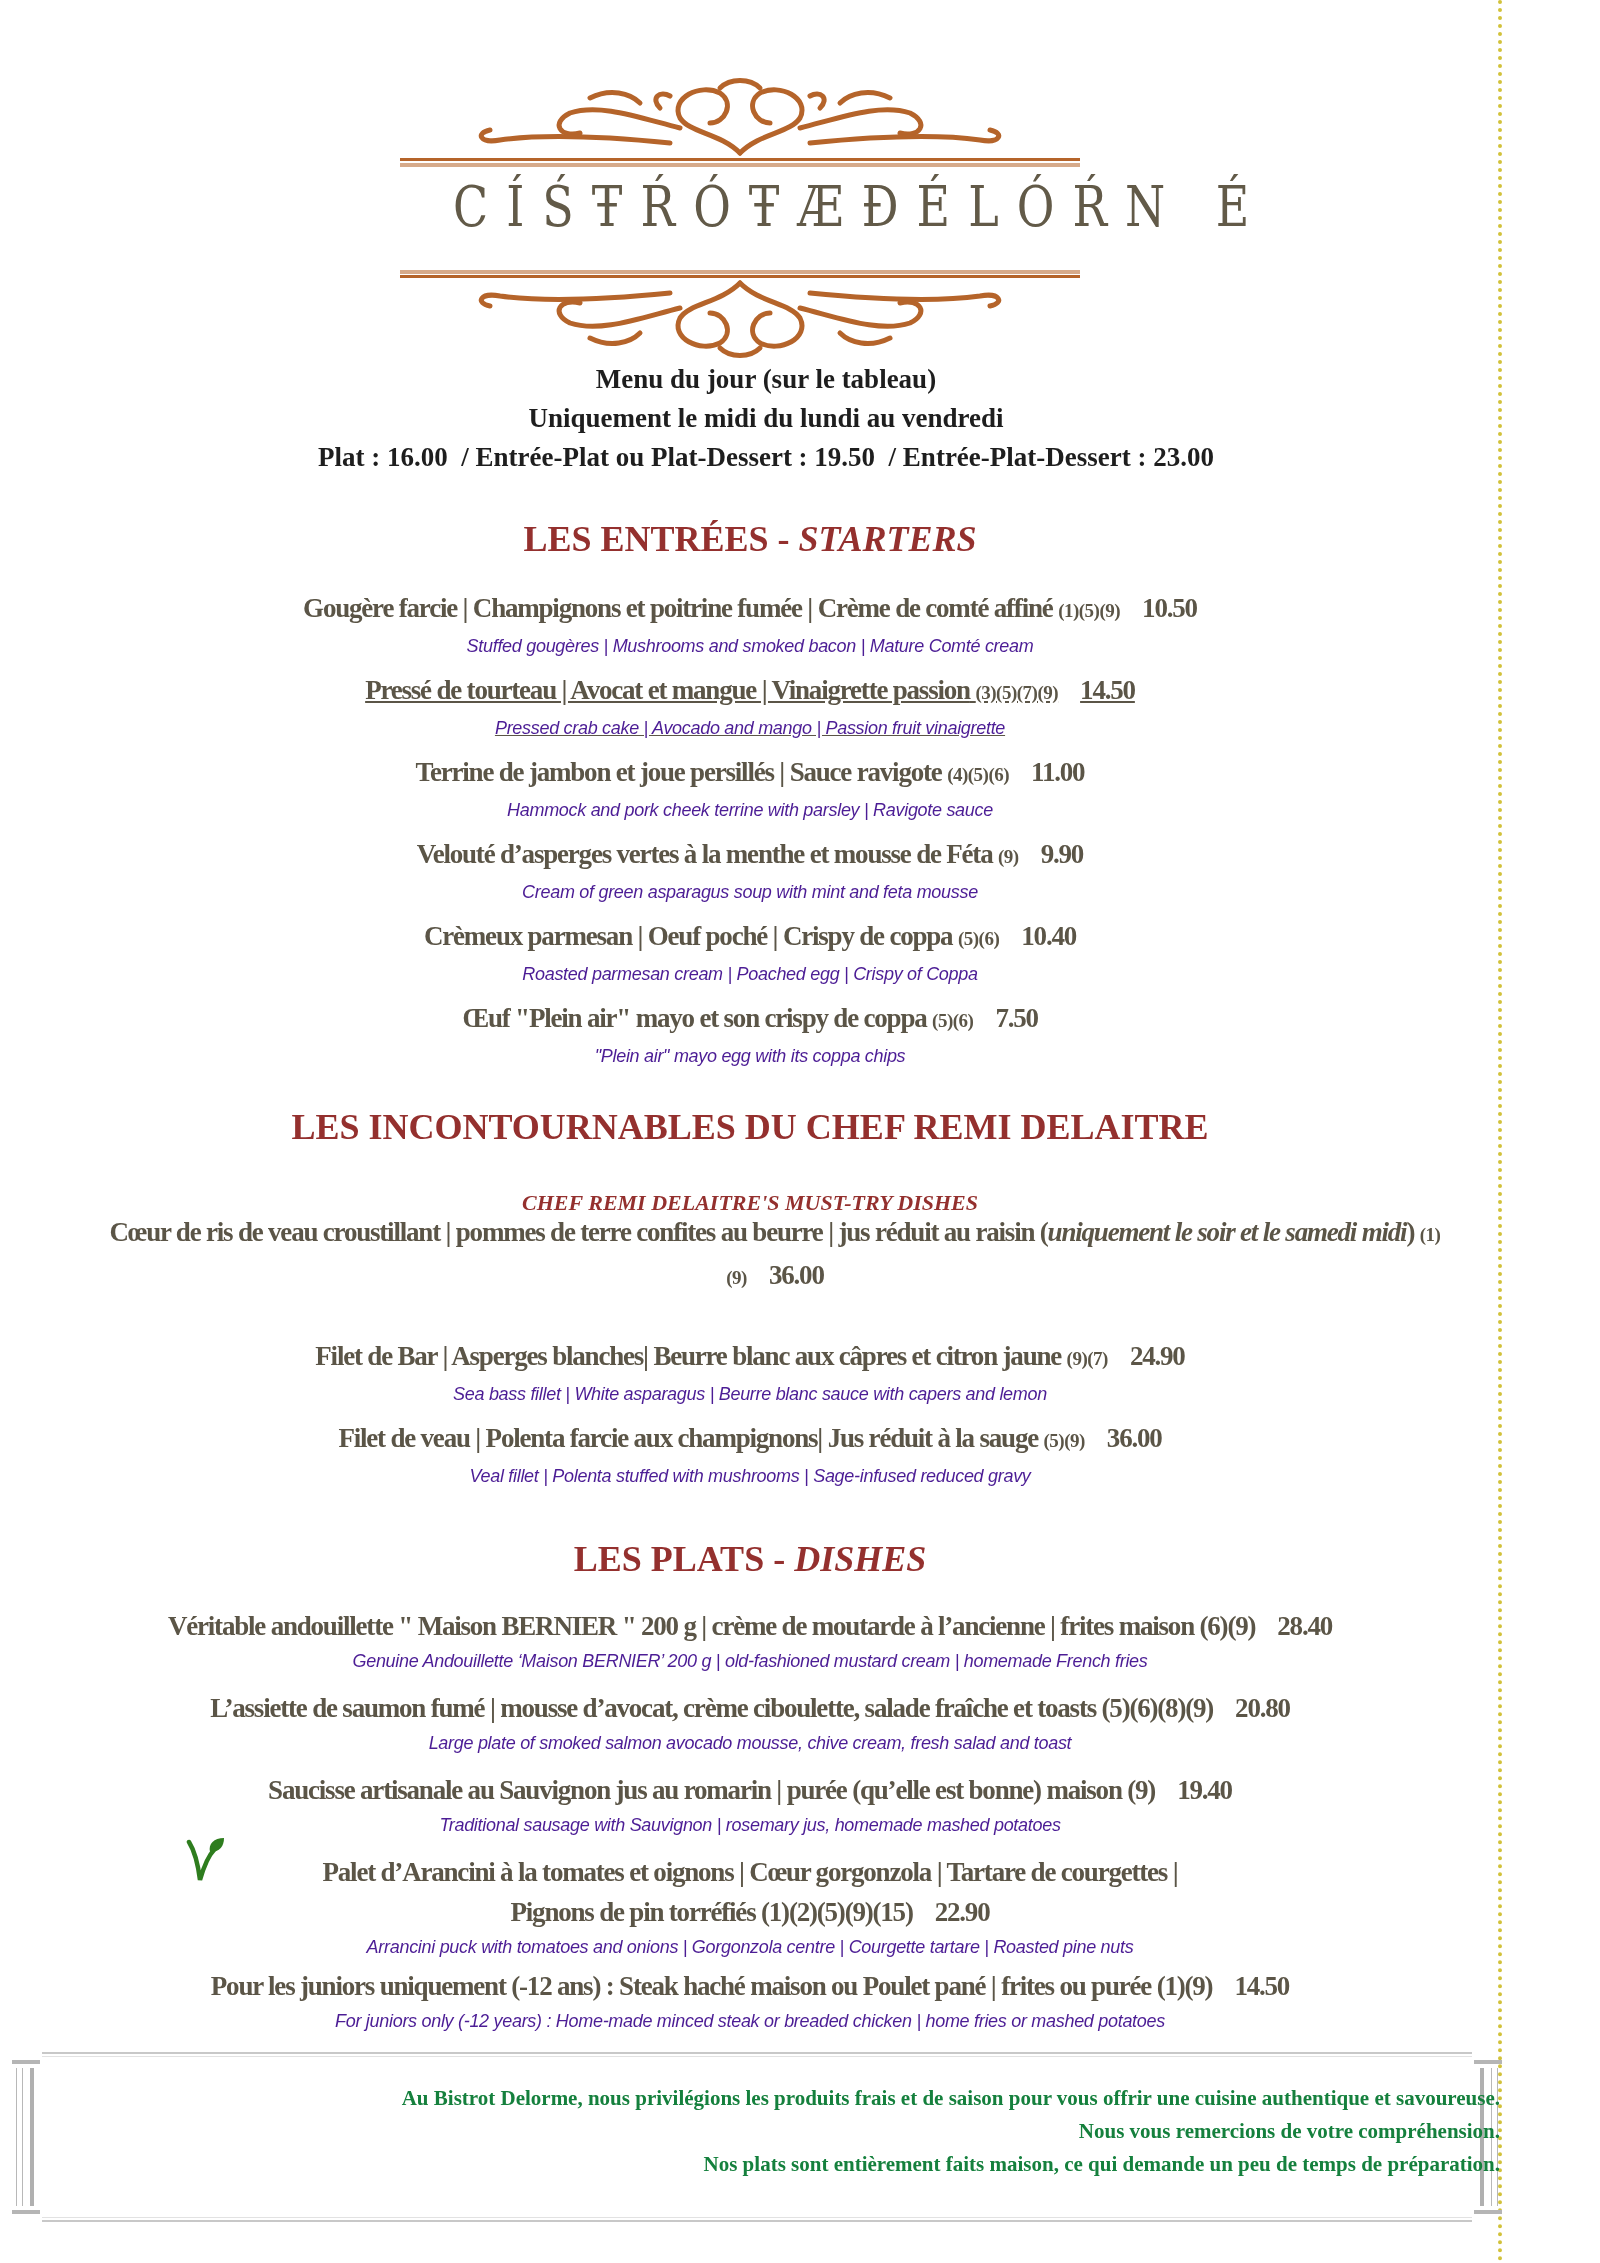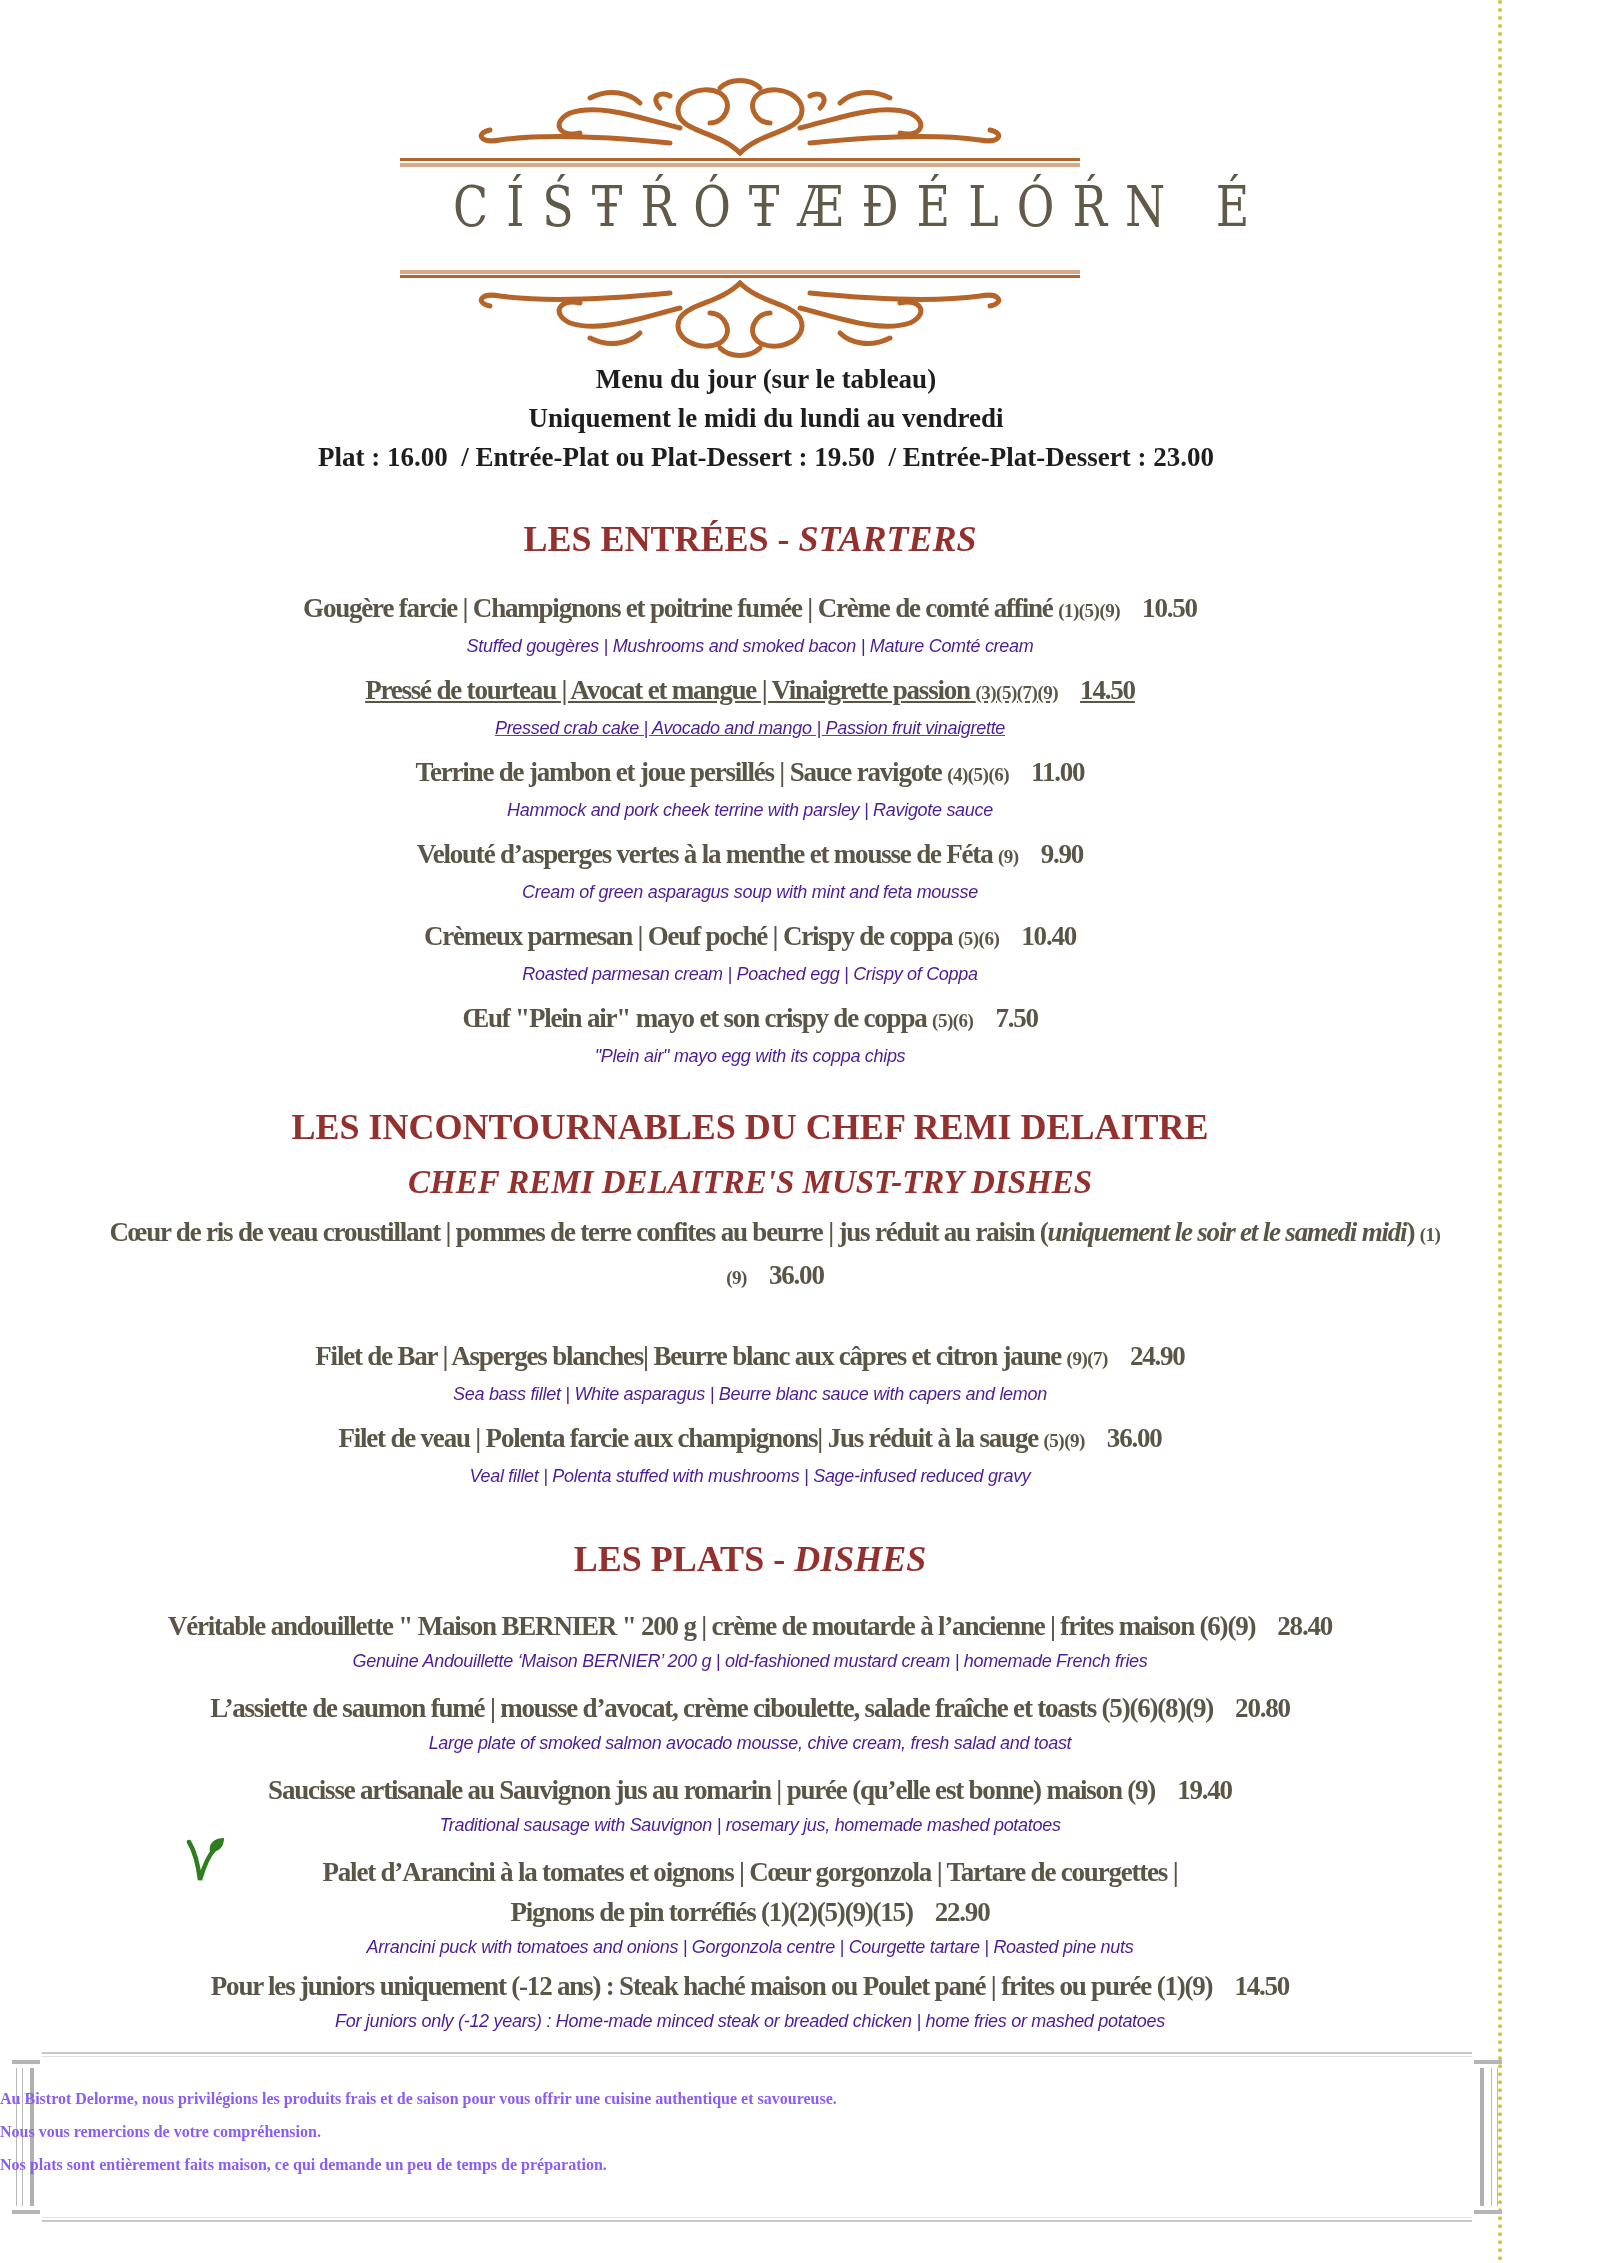--- a/index.html
+++ b/index.html
@@ -53,22 +53,22 @@
   }
   .footer-box .frame-line-top { position:absolute; left: 30px; right: 30px; top: 0; height: 2px; background: #c8c8c8; }
   .footer-box .frame-line-top2 { position:absolute; left: 30px; right: 30px; top: 4px; height: 1px; background: #e2e2e2; }
   .footer-box .frame-line-bot { position:absolute; left: 30px; right: 30px; bottom: 0; height: 2px; background: #c8c8c8; }
   .footer-box .frame-line-bot2 { position:absolute; left: 30px; right: 30px; bottom: 4px; height: 1px; background: #e2e2e2; }
   .footer-box .side { position: absolute; top: 8px; bottom: 8px; width: 24px; }
   .footer-box .side.left { left: 0; }
   .footer-box .side.right { right: 0; }
   .footer-box .side .bar { position: absolute; top: 8px; bottom: 8px; }
   .footer-text {
-    position: absolute; left: 0; top: 2082px; width: 1500px; text-align: left;
-    color: #8b5cf6; font-weight: bold; font-size: 16px; line-height: 33px;
+    position: absolute; left: 0; top: 2082px; width: 1500px; text-align: right;
+    color: #15803d; font-weight: bold; font-size: 21px; line-height: 33px;
   }
 </style>
 </head>
 <body>
 
 <div class="dotted-border"></div>
 
 <div class="logo">
   <svg class="orn-top" viewBox="0 0 700 90">
     <g fill="none" stroke="#b5642a" stroke-width="5" stroke-linecap="round">
@@ -138,21 +138,21 @@
   <div class="en">Roasted parmesan cream | Poached egg | Crispy of Coppa</div>
 </div>
 <div class="item" style="top:998px;">
   <div class="fr"><span>Œuf "Plein air" mayo et son crispy de coppa</span> <span class="alg">(5)(6)</span><span class="price">7.50</span></div>
   <div class="en">"Plein air" mayo egg with its coppa chips</div>
 </div>
 
 <div class="section-title" style="top:1106px;">
   <span>LES INCONTOURNABLES DU CHEF REMI DELAITRE</span>
 </div>
-<div class="section-title" style="top:1164px; font-size:33px;">
+<div class="section-title" style="top:1190px; font-size:22px;">
   <span class="it">CHEF REMI DELAITRE'S MUST-TRY DISHES</span>
 </div>
 
 <div class="item" style="top:1212px; left:95px; width:1360px;">
   <div class="fr"><span>Cœur de ris de veau croustillant | pommes de terre confites au beurre | jus réduit au raisin (</span><span class="em">uniquement le soir et le samedi midi</span><span>)</span> <span class="alg">(1)(9)</span><span class="price">36.00</span></div>
 </div>
 <div class="item" style="top:1336px;">
   <div class="fr"><span>Filet de Bar | Asperges blanches| Beurre blanc aux câpres et citron jaune</span> <span class="alg">(9)(7)</span><span class="price">24.90</span></div>
   <div class="en">Sea bass fillet | White asparagus | Beurre blanc sauce with capers and lemon</div>
 </div>

